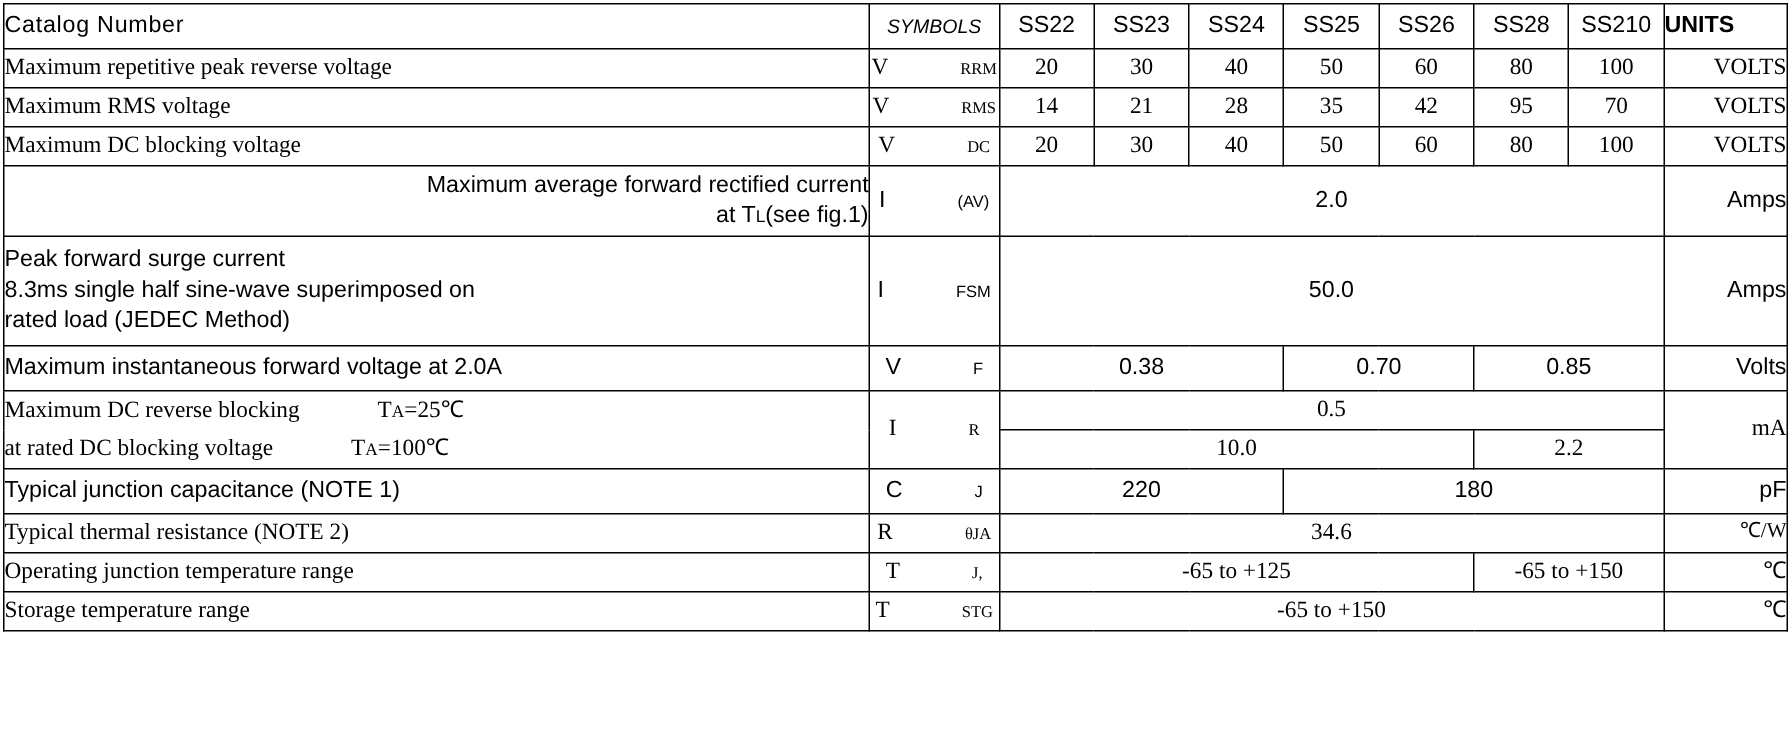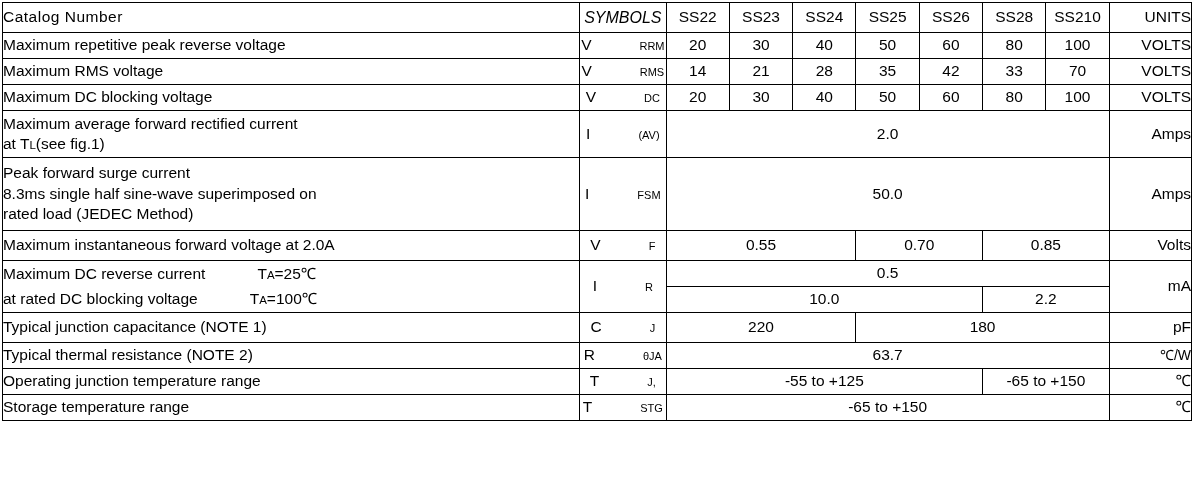--- a/index.html
+++ b/index.html
@@ -51,52 +51,52 @@
 
   .sym {
     text-align: center;
     font-size: 15.5px;
   }
   .sym .sub {
     font-size: 11px;
     letter-spacing: 0;
     margin-left: 48px;
   }
-  .sym.italic { font-style: italic; font-size: 16px; }
+  .sym.italic { font-style: italic; font-size: 13px; }
 
   .ctr {
     text-align: center;
     font-size: 15.5px;
   }
   .hdr-part {
     text-align: center;
     font-weight: normal;
     font-size: 16px;
   }
   .hdr-units {
-    text-align: right;
-    font-weight: normal;
+    text-align: left;
+    font-weight: bold;
     font-size: 17px;
   }
   .unit {
     text-align: right;
     font-size: 15px;
   }
   .unit.small { font-size: 14px; }
 
   .catalog {
     text-align: left;
     padding-left: 32px;
     font-size: 17px;
     letter-spacing: 0.5px;
   }
-  .h22 { height: 26px; }
+  .h22 { height: 26px; font-family: Liberation Serif, serif; }
   .h30 { height: 30px; }
   .val-big { font-size: 15.5px; }
-  .two-line { line-height: 1.5; }
+  .two-line { line-height: 1.5; text-align: right; }
   .nowrap { white-space: nowrap; }
 </style>
 </head>
 <body>
 
 <div id="sheet">
   <table class="spec">
     <colgroup>
       <col class="c-desc">
       <col class="c-sym">
@@ -138,21 +138,21 @@
       </tr>
 
       <tr class="h22">
         <td class="desc">Maximum RMS voltage</td>
         <td class="sym"><span>V</span><span class="sub">RMS</span></td>
         <td class="ctr">14</td>
         <td class="ctr">21</td>
         <td class="ctr">28</td>
         <td class="ctr">35</td>
         <td class="ctr">42</td>
-        <td class="ctr">33</td>
+        <td class="ctr">95</td>
         <td class="ctr">70</td>
         <td class="unit">VOLTS</td>
       </tr>
 
       <tr class="h22">
         <td class="desc">Maximum DC blocking voltage</td>
         <td class="sym"><span>V</span><span class="sub">DC</span></td>
         <td class="ctr">20</td>
         <td class="ctr">30</td>
         <td class="ctr">40</td>
@@ -180,29 +180,29 @@
           <div class="desc-line">rated load (JEDEC Method)</div>
         </td>
         <td class="sym"><span>I</span><span class="sub">FSM</span></td>
         <td class="ctr val-big" colspan="7">50.0</td>
         <td class="unit">Amps</td>
       </tr>
 
       <tr class="h30">
         <td class="desc">Maximum instantaneous forward voltage at 2.0A</td>
         <td class="sym"><span>V</span><span class="sub">F</span></td>
-        <td class="ctr" colspan="3">0.55</td>
+        <td class="ctr" colspan="3">0.38</td>
         <td class="ctr" colspan="2">0.70</td>
         <td class="ctr" colspan="2">0.85</td>
         <td class="unit">Volts</td>
       </tr>
 
       <tr class="h22">
         <td class="desc" style="border-bottom:none">
-          <div class="desc-line"><span>Maximum DC reverse current</span><span class="gap-lg"></span><span>T</span><span class="sub">A</span><span>=25℃</span></div>
+          <div class="desc-line"><span>Maximum DC reverse blocking</span><span class="gap-lg"></span><span>T</span><span class="sub">A</span><span>=25℃</span></div>
         </td>
         <td class="sym" rowspan="2"><span>I</span><span class="sub">R</span></td>
         <td class="ctr" colspan="7">0.5</td>
         <td class="unit" rowspan="2">mA</td>
       </tr>
       <tr class="h22">
         <td class="desc" style="border-top:none">
           <div class="desc-line"><span>at rated DC blocking voltage</span><span class="gap-lg"></span><span>T</span><span class="sub">A</span><span>=100℃</span></div>
         </td>
         <td class="ctr" colspan="5">10.0</td>
@@ -213,28 +213,28 @@
         <td class="desc">Typical junction capacitance (NOTE 1)</td>
         <td class="sym"><span>C</span><span class="sub">J</span></td>
         <td class="ctr" colspan="3">220</td>
         <td class="ctr" colspan="4">180</td>
         <td class="unit">pF</td>
       </tr>
 
       <tr class="h22">
         <td class="desc">Typical thermal resistance (NOTE 2)</td>
         <td class="sym"><span>R</span><span class="sub">θJA</span></td>
-        <td class="ctr" colspan="7">63.7</td>
+        <td class="ctr" colspan="7">34.6</td>
         <td class="unit small">℃/W</td>
       </tr>
 
       <tr class="h22">
         <td class="desc">Operating junction temperature range</td>
         <td class="sym"><span>T</span><span class="sub">J,</span></td>
-        <td class="ctr nowrap" colspan="5">-55 to +125</td>
+        <td class="ctr nowrap" colspan="5">-65 to +125</td>
         <td class="ctr nowrap" colspan="2">-65 to +150</td>
         <td class="unit">℃</td>
       </tr>
 
       <tr class="h22">
         <td class="desc">Storage temperature range</td>
         <td class="sym"><span>T</span><span class="sub">STG</span></td>
         <td class="ctr nowrap" colspan="7">-65 to +150</td>
         <td class="unit">℃</td>
       </tr>

